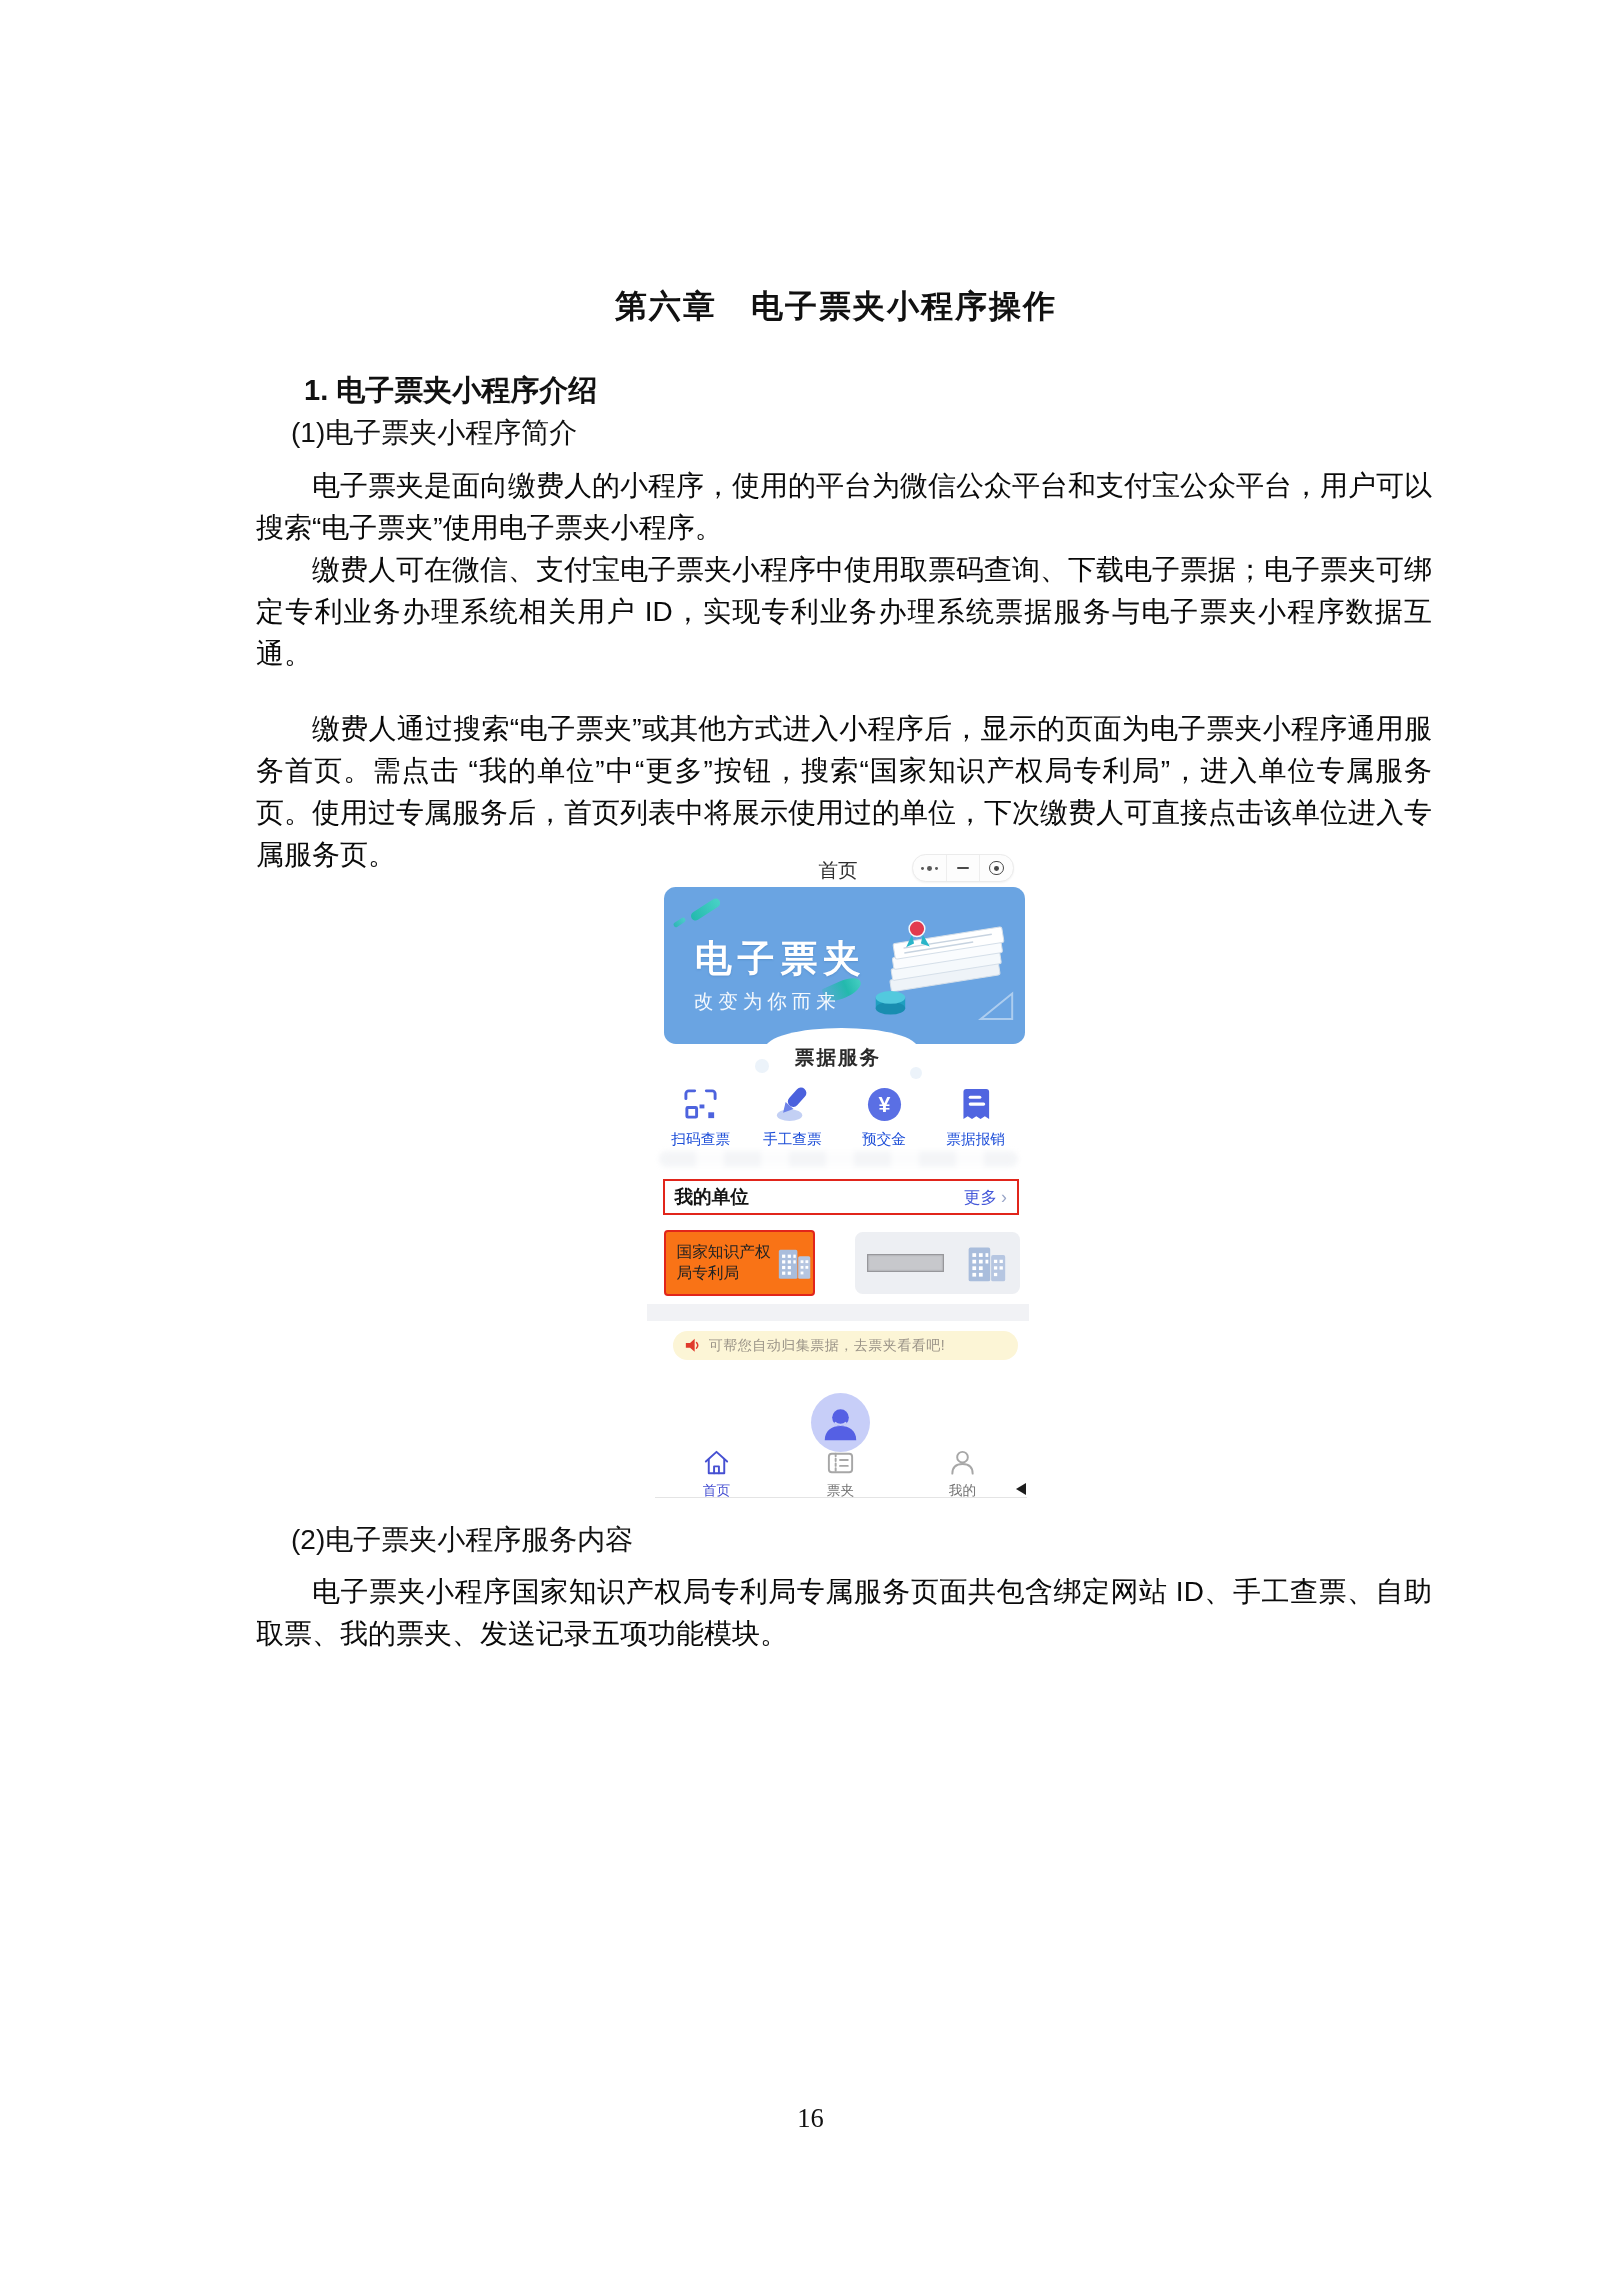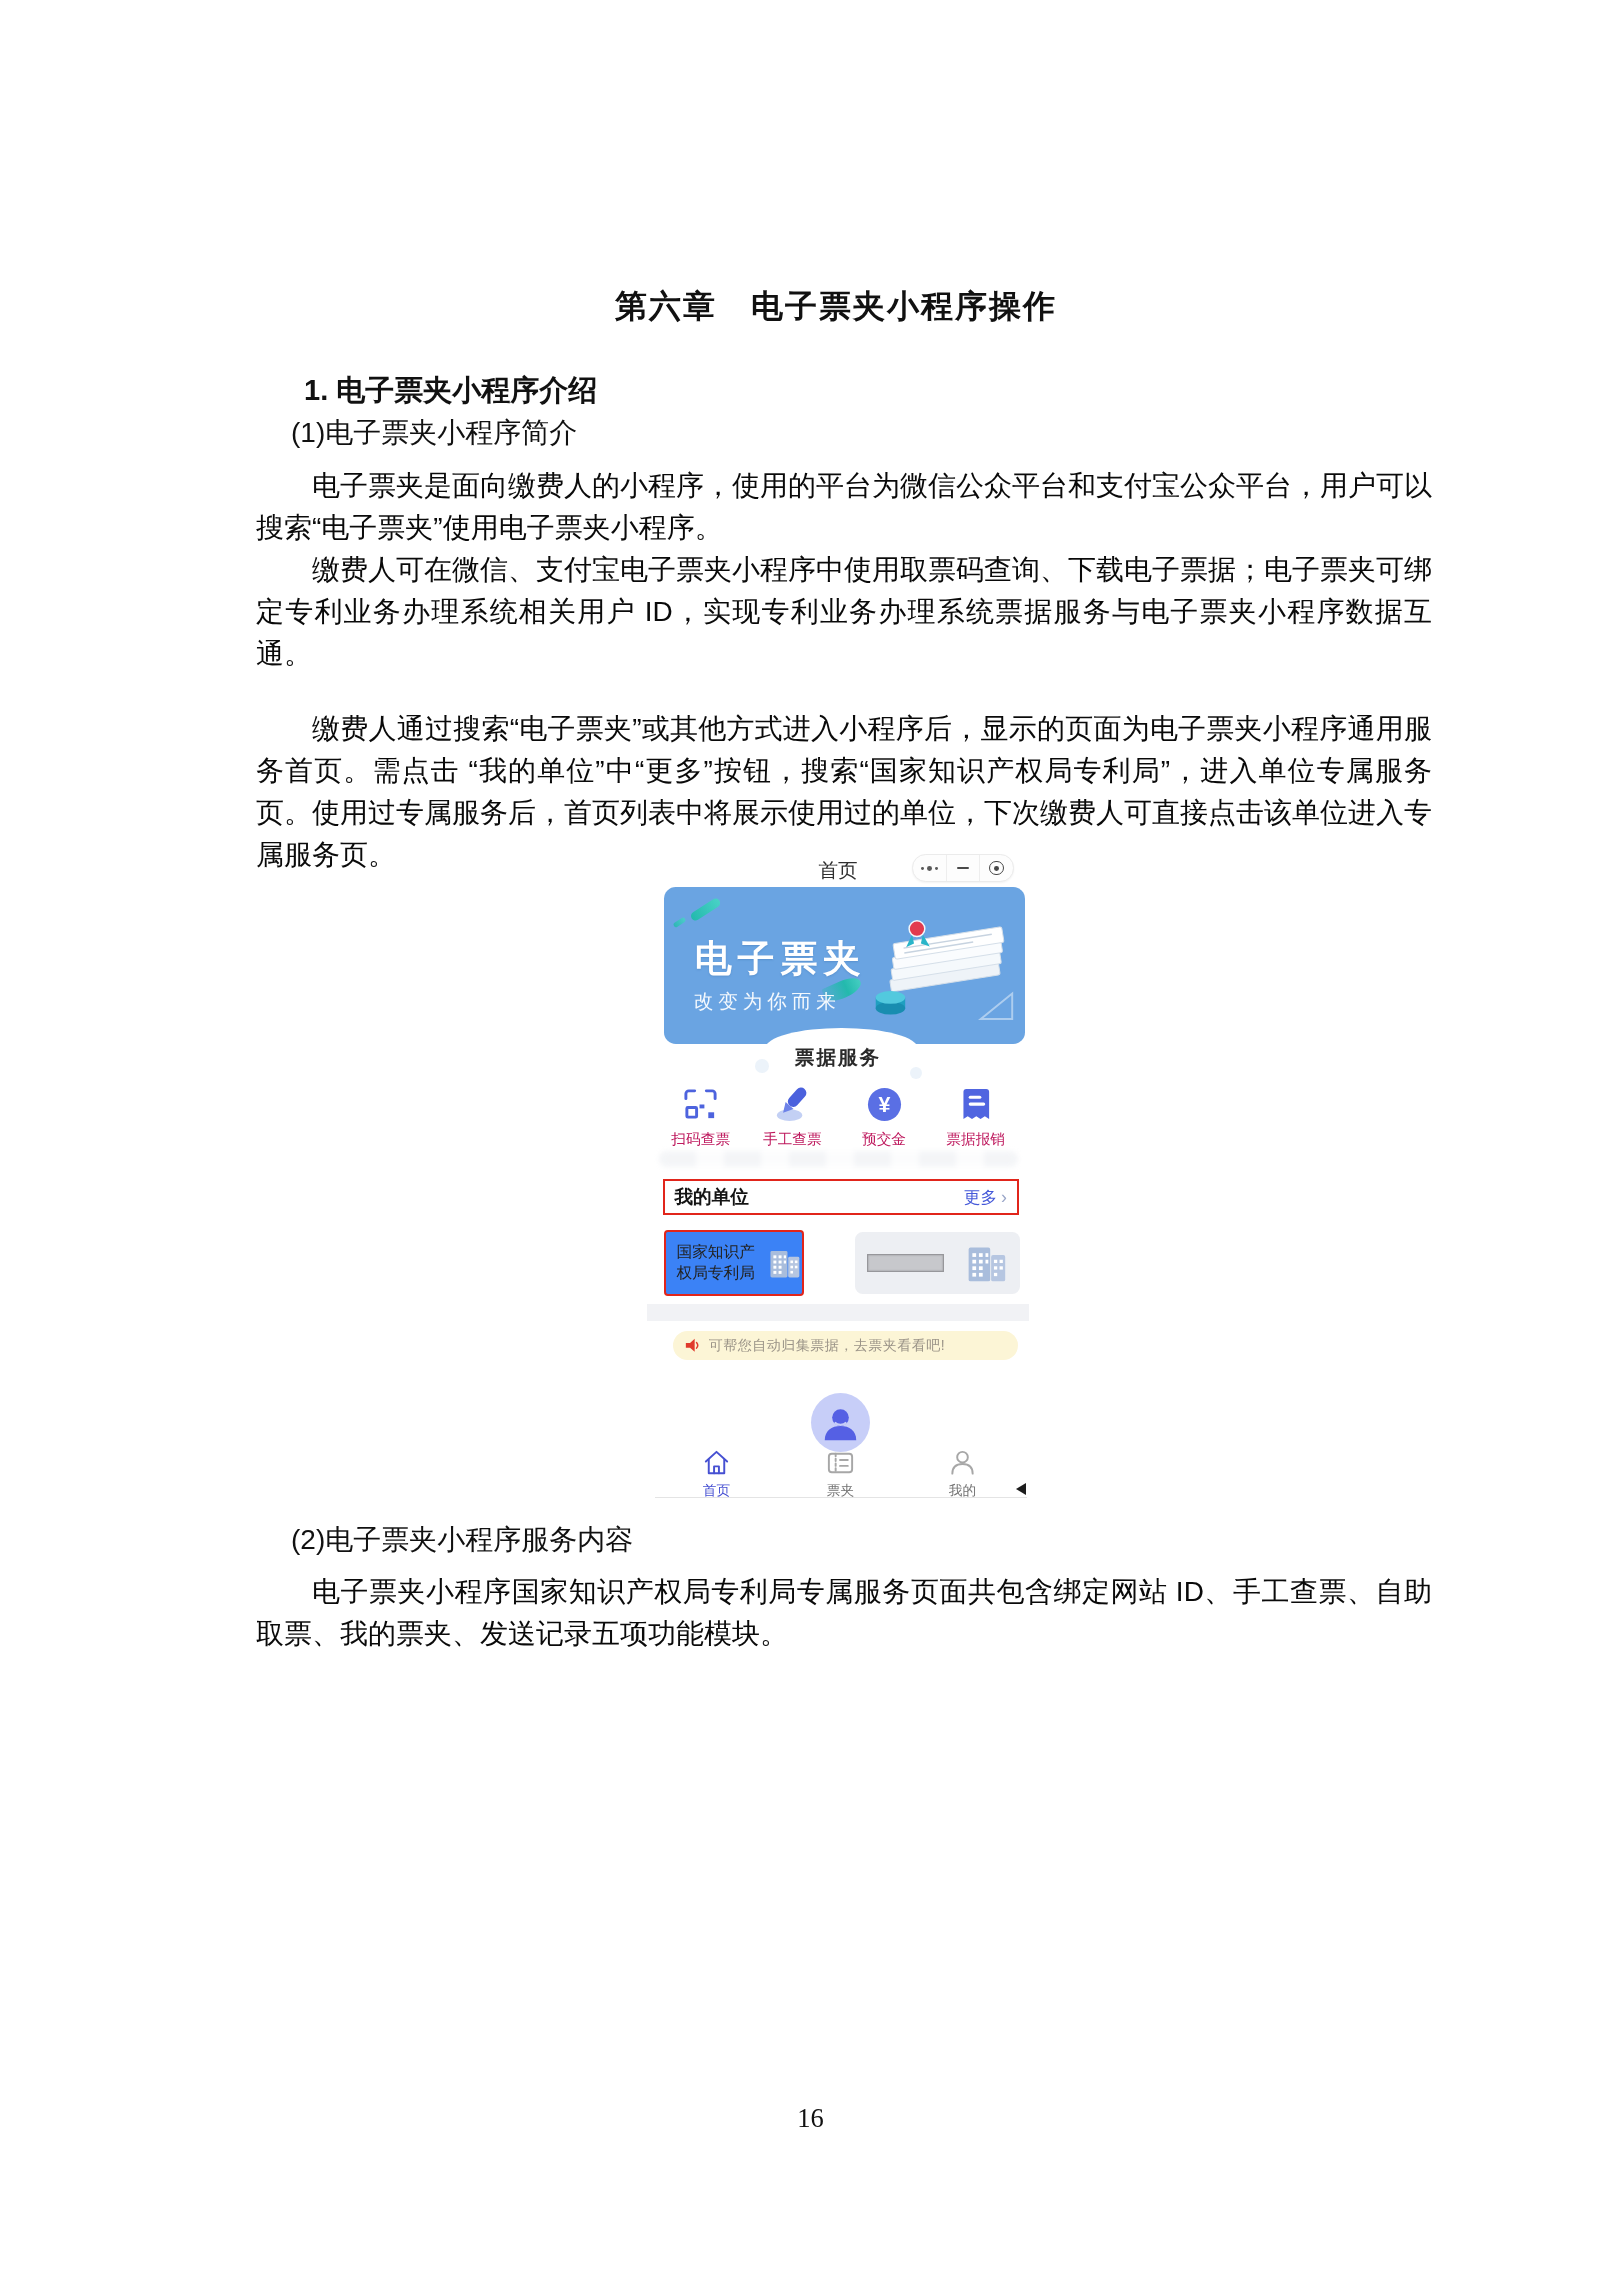--- a/index.html
+++ b/index.html
@@ -65,37 +65,37 @@
     background:linear-gradient(90deg,rgba(35,185,173,.25),#23b9ad 60%,#44cdc1);
     border-radius:2px 60% 60% 60%;
   }
   .doc-stack{position:absolute;right:2px;top:21.6px;}
   .notch{position:absolute;left:118px;top:177px;width:153px;height:41px;background:#ffffff;border-radius:50%;}
   .service-header{position:absolute;left:0;top:193px;width:100%;text-align:center;font-size:19.6px;font-weight:700;color:#2a2a2a;letter-spacing:2px;}
   .wm-dot{position:absolute;border-radius:50%;background:#cfe0f2;opacity:.4;}
   
   .services{position:absolute;left:13.7px;top:235px;width:355px;display:flex;justify-content:space-between;}
   .service{width:80px;display:flex;flex-direction:column;align-items:center;cursor:pointer;}
-  .service .lbl{margin-top:6.9px;font-size:14.7px;color:#be185d;}
+  .service .lbl{margin-top:6.9px;font-size:14.7px;color:#1d4ed8;}
   .watermark{
     position:absolute;left:11.8px;top:300px;width:359px;height:15.7px;opacity:.45;filter:blur(2.9px);
     background:repeating-linear-gradient(90deg,#e7eaef 0 37px,#f9fafb 37px 65px);
     border-radius:7.8px;
   }
   
   .unit-row{
     position:absolute;left:15.7px;top:328px;width:356px;height:36px;box-sizing:border-box;
     border:2.9px solid #e1251b;background:#fff;display:flex;align-items:center;padding:0 9.8px;cursor:pointer;
   }
   .unit-row .title{font-size:18.6px;font-weight:700;color:#141414;flex:1;}
   .unit-row .more{font-size:16.7px;color:#4559d9;}
   .unit-row .chev{font-size:17.6px;color:#9aa6c8;margin-left:3.9px;}
   .card1{
-    position:absolute;left:16.7px;top:379px;width:140px;height:66px;box-sizing:border-box;
-    border:2.9px solid #e1251b;border-radius:3.9px;background:#3b82f6;display:flex;align-items:center;cursor:pointer;
+    position:absolute;left:16.7px;top:379px;width:151px;height:66px;box-sizing:border-box;
+    border:2.9px solid #e1251b;border-radius:3.9px;background:#f97316;display:flex;align-items:center;cursor:pointer;
   }
   .card1 .name{font-size:15.7px;line-height:20.6px;color:#222;width:116px;margin-left:10.8px;}
   .card2{
     position:absolute;left:208px;top:381px;width:165px;height:62px;background:#edeff3;border-radius:7.8px;
     display:flex;align-items:center;justify-content:space-between;padding:0 11.8px;box-sizing:border-box;cursor:pointer;
   }
   .redact{width:75px;height:16.7px;background:#c7c8cc;border:1px solid #97979b;box-shadow:inset 0 0 2px #8a8a8e;}
   .sep{position:absolute;left:0;top:453px;width:382px;height:16.7px;background:#f1f2f5;}
   
   .notice{

